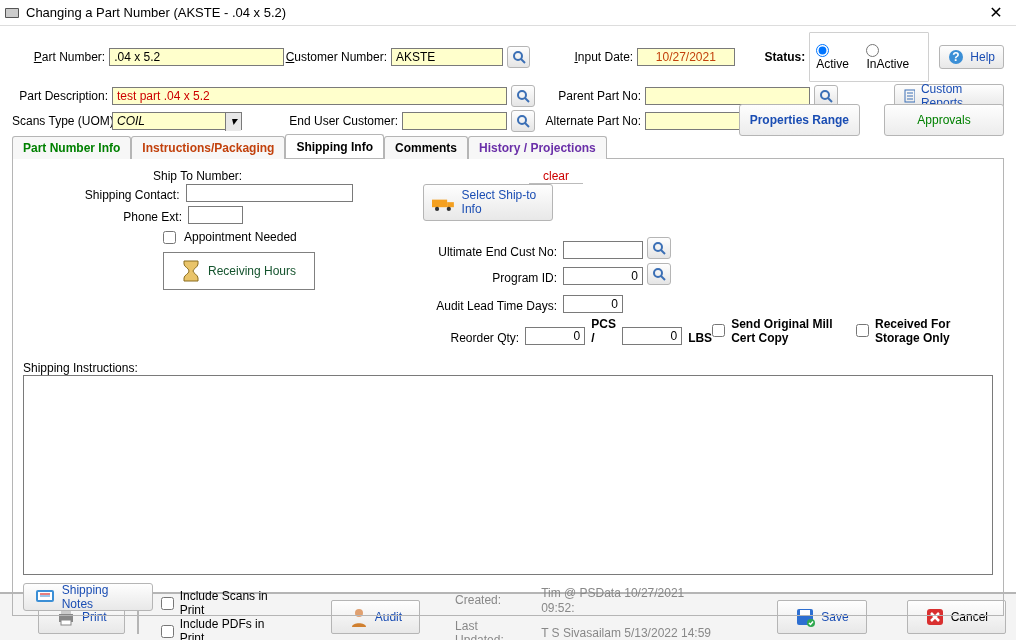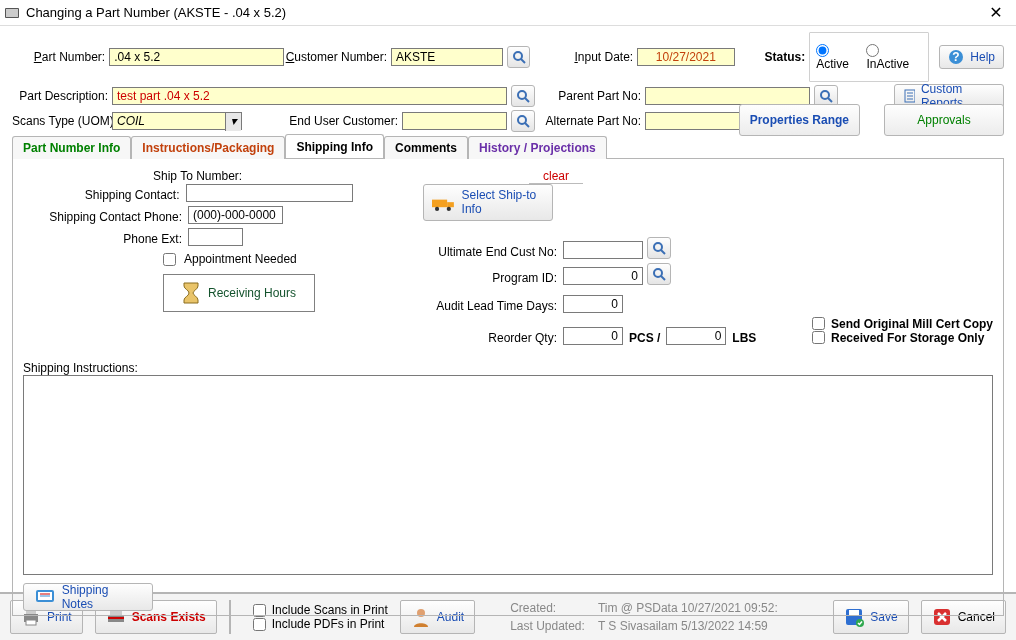--- a/index.html
+++ b/index.html
@@ -54,21 +54,21 @@
   .numfld { width:60px; text-align:right; background:#fff; border:1px solid #7a7a7a; height:18px; padding:0 4px;}
   .numfld-wide { width:80px; text-align:right; background:#fff; border:1px solid #7a7a7a; height:18px; padding:0 4px;}
 
   .instructions-label { font-weight:normal; margin-top:12px;}
   .instructions-area { width:100%; height:200px; border:1px solid #7a7a7a; background:#fff; position:relative; overflow-y:scroll;}
 
   .shipping-notes-btn { margin-top:8px; }
 
   
   .footer { position:absolute; left:0; bottom:0; width:100%; height:48px; border-top:2px solid #b5b5b5; background:#f4f4f4; display:flex; align-items:center; padding:0 10px; gap:12px;}
-  .footer .fbtn { height:34px; border:1px solid #b5b5b5; border-radius:2px; background:linear-gradient(#fefefe,#e8e8e8); display:flex; align-items:center; padding:0 10px; cursor:pointer; gap:6px;}
+  .footer .fbtn { height:34px; border:1px solid #b5b5b5; border-radius:2px; background:linear-gradient(#fefefe,#e8e8e8); display:flex; align-items:center; padding:0 17px; cursor:pointer; gap:6px;margin-left:28px;}
   .footer .prnlbl { color:#1a4db3;}
   .footer .scans { color:#cc0000; font-weight:bold;}
   .footer .meta { color:#888; font-size:11px; line-height:1.2; margin-left:20px;}
   .footer .meta td { padding-right:10px;}
   .footer .spacer { flex:1; }
   .checkgrp { display:flex; flex-direction:column; border-left:2px solid #b5b5b5; padding-left:6px; height:34px; justify-content:center;}
   .checkgrp label { display:flex; align-items:center; gap:4px;padding-left:16px;}
 
   svg { display:block; }
 </style>
@@ -182,24 +182,20 @@
       <div style="text-align:center; margin-left:130px; width:430px; display:flex; justify-content:space-between;gap:28px;">
         <span>Ship To Number:</span>
         <span class="clearbtn">clear</span>
       </div>
 
       <div class="section1">
         <div class="leftcol">
           <div class="pair">
             <span class="plabel">Shipping Contact:</span>
             <input class="inputfld" style="width: 170px;" value="">
-          </div>
-          <div class="pair">
-            <span class="plabel">Shipping Contact Phone:</span>
-            <input class="inputfld" style="width: 95px;" value="(000)-000-0000">
           </div>
           <div class="pair">
             <span class="plabel">Phone Ext:</span>
             <input class="inputfld" style="width: 55px;" value="">
           </div>
           <div style="margin-top:6px; margin-left:140px">
             <label style="display:flex;align-items:center;gap:6px;font-size:13px">
               <input type="checkbox" style="">
                 <span>Appointment Needed</span>
             </label>
@@ -251,21 +247,21 @@
               <input class="numfld" value="0" style="">
             </div>
             <div class="pair">
               <span class="plabel" style="width:190px">Reorder Qty:</span>
               <input class="numfld" value="0" style="">
               <span style="font-weight:bold; padding:0 6px">PCS /</span>
               <input class="numfld" value="0" style="">
               <span style="font-weight:bold; padding-left:6px">LBS</span>
 
               <div style="flex:1"></div>
-              <div style="display:flex; flex-direction:column; align-items:flex-start; margin-right:0px;">
+              <div style="display:flex; flex-direction:row; align-items:flex-start; margin-right:0px;">
                 <label style="display:flex;align-items:center;gap:4px;font-weight:bold">
                     <input type="checkbox" style="">
                     <span>Send Original Mill Cert Copy</span>
                   </label>
                 <label style="display:flex;align-items:center;gap:4px;font-weight:bold">
                     <input type="checkbox" style="">
                     <span>Received For Storage Only</span>
                   </label>
               </div>
             </div>
@@ -291,28 +287,20 @@
 </div>
 
 <div class="footer">
   <div class="fbtn">
     <svg width="20" height="20">
         <rect x="3" y="7" width="14" height="8" fill="#888"></rect>
         <rect x="5" y="3" width="10" height="4" fill="#ccc"></rect>
         <rect x="5" y="13" width="10" height="5" fill="#fff" stroke="#888"></rect>
       </svg>
     <span class="prnlbl">Print</span>
-  </div>
-  <div class="fbtn">
-    <svg width="20" height="20">
-        <rect x="2" y="8" width="16" height="7" fill="#888"></rect>
-        <rect x="4" y="4" width="12" height="4" fill="#ccc"></rect>
-        <line x1="2" y1="11" x2="18" y2="11" stroke="#c00" stroke-width="2"></line>
-      </svg>
-    <span class="scans">Scans Exists</span>
   </div>
   <div class="checkgrp">
     <label>
         <input type="checkbox" style="">
         <span>Include Scans in Print</span>
       </label>
     <label>
         <input type="checkbox" style="">
         <span>Include PDFs in Print</span>
       </label>

